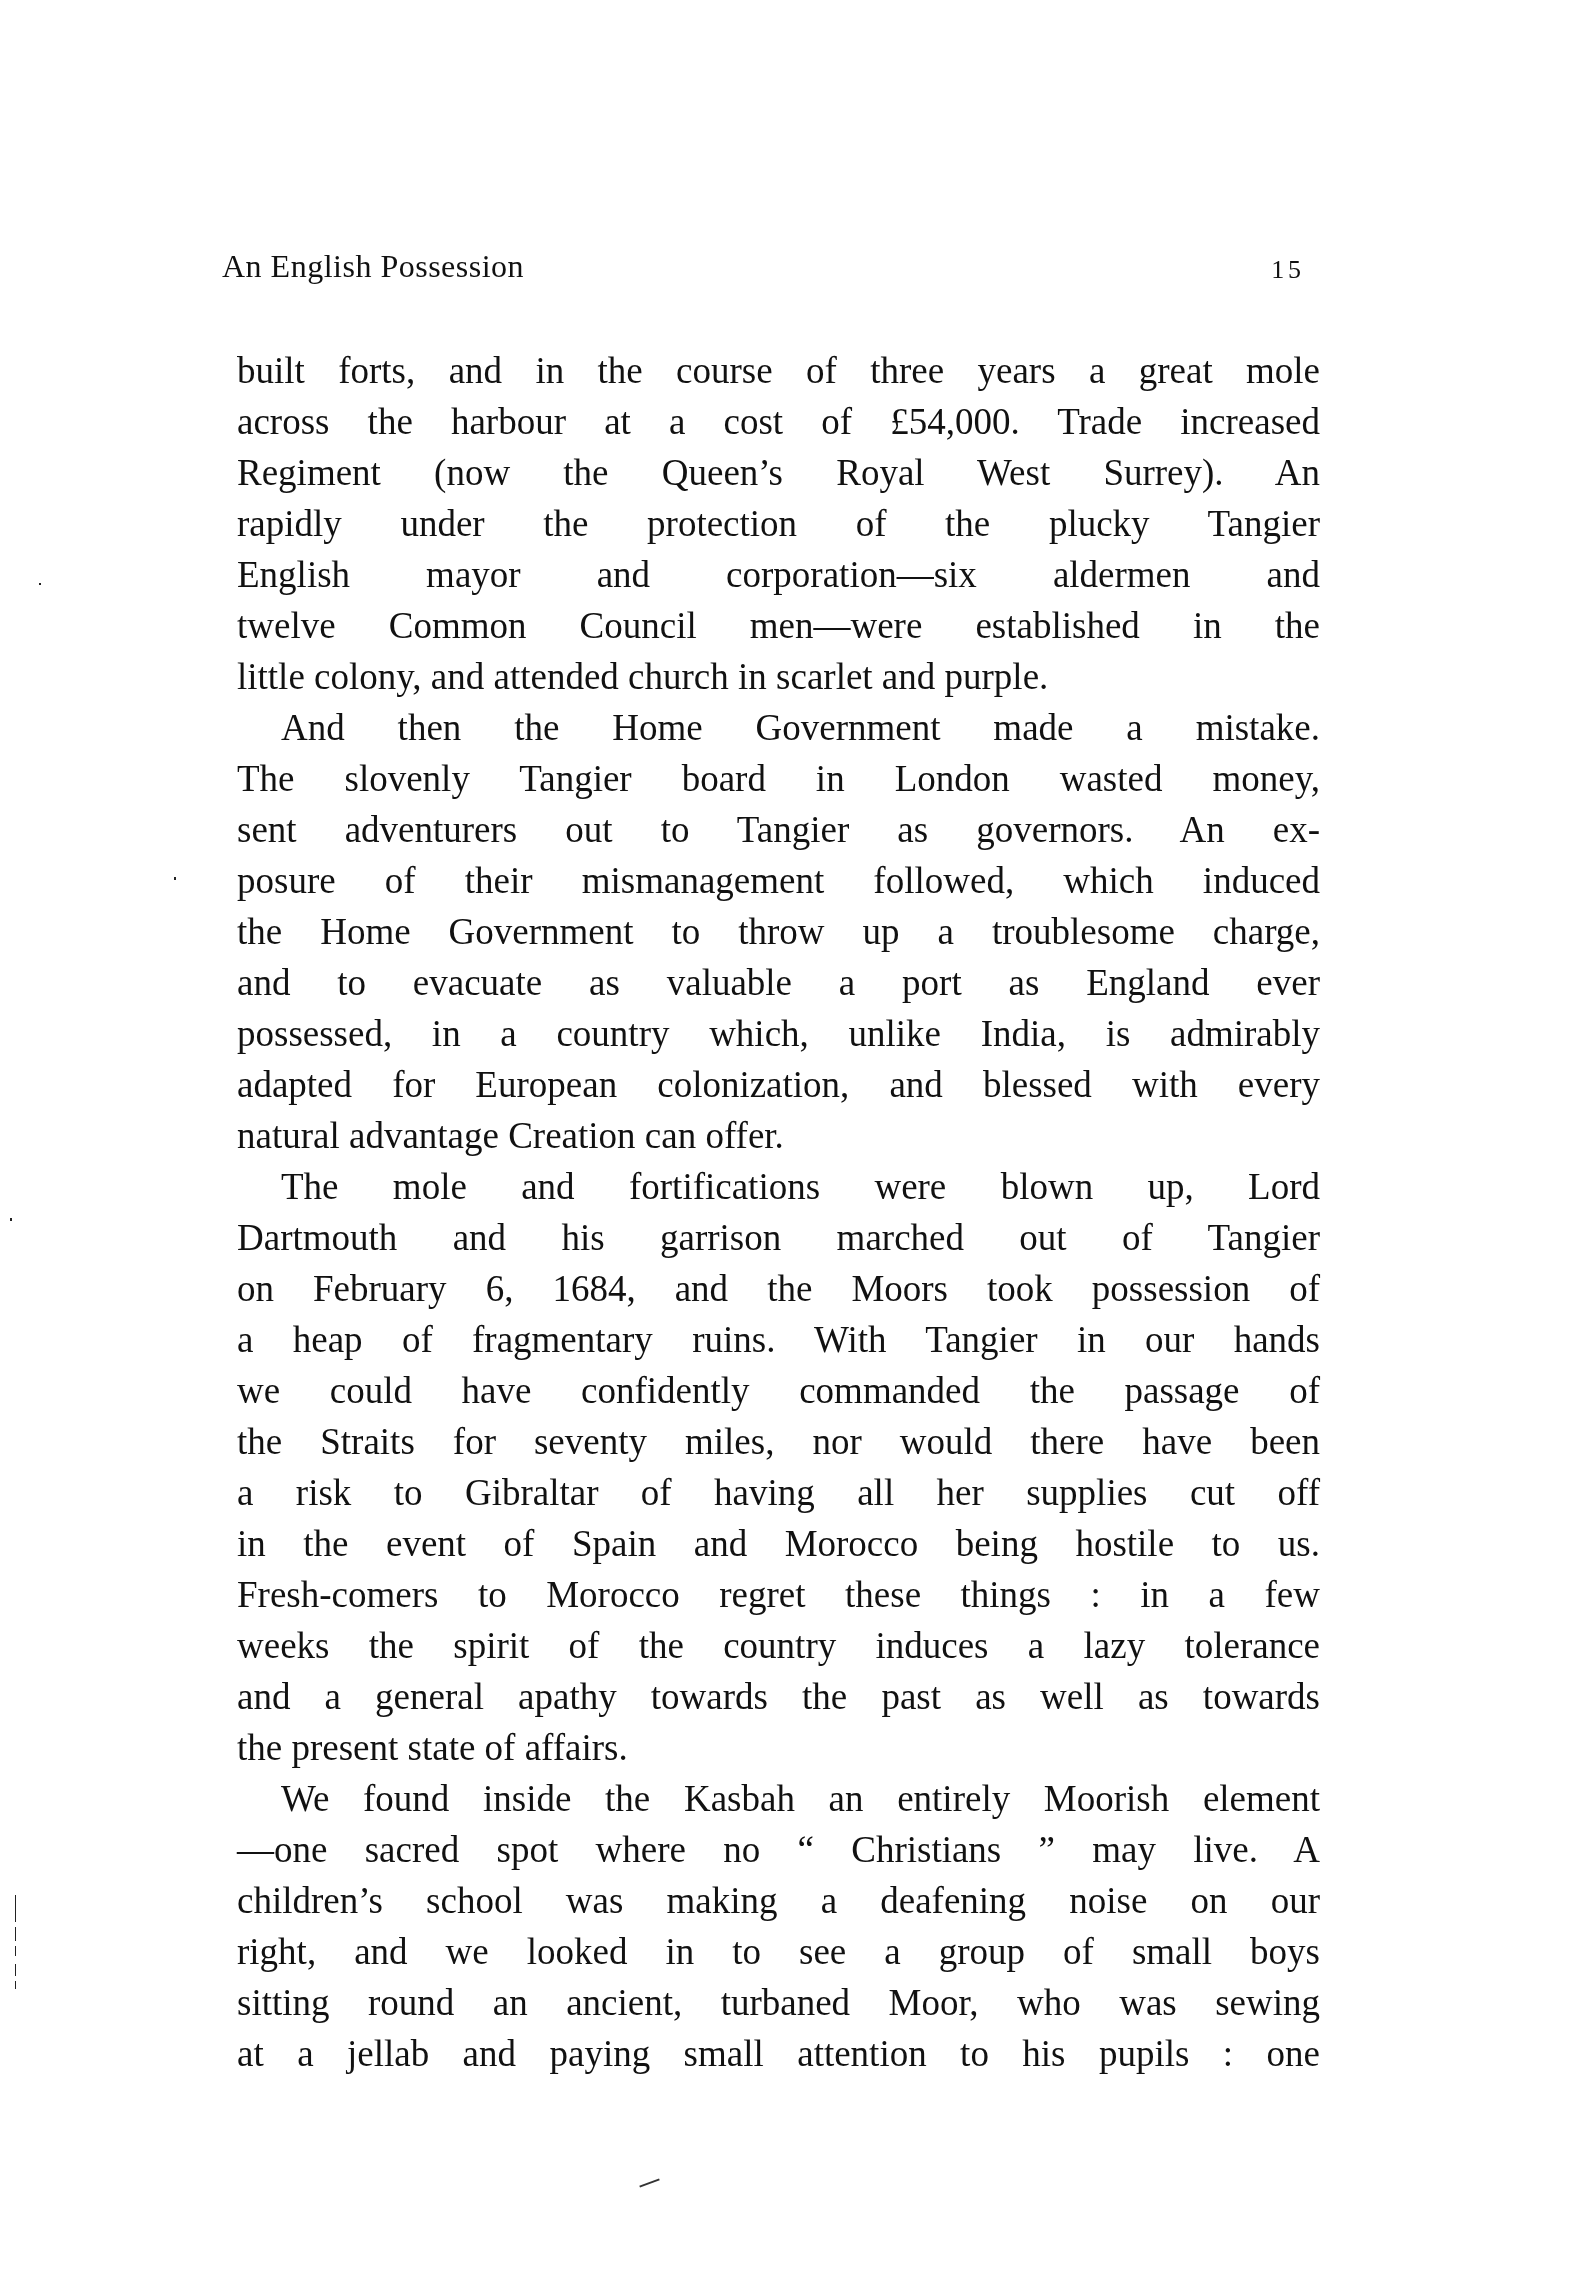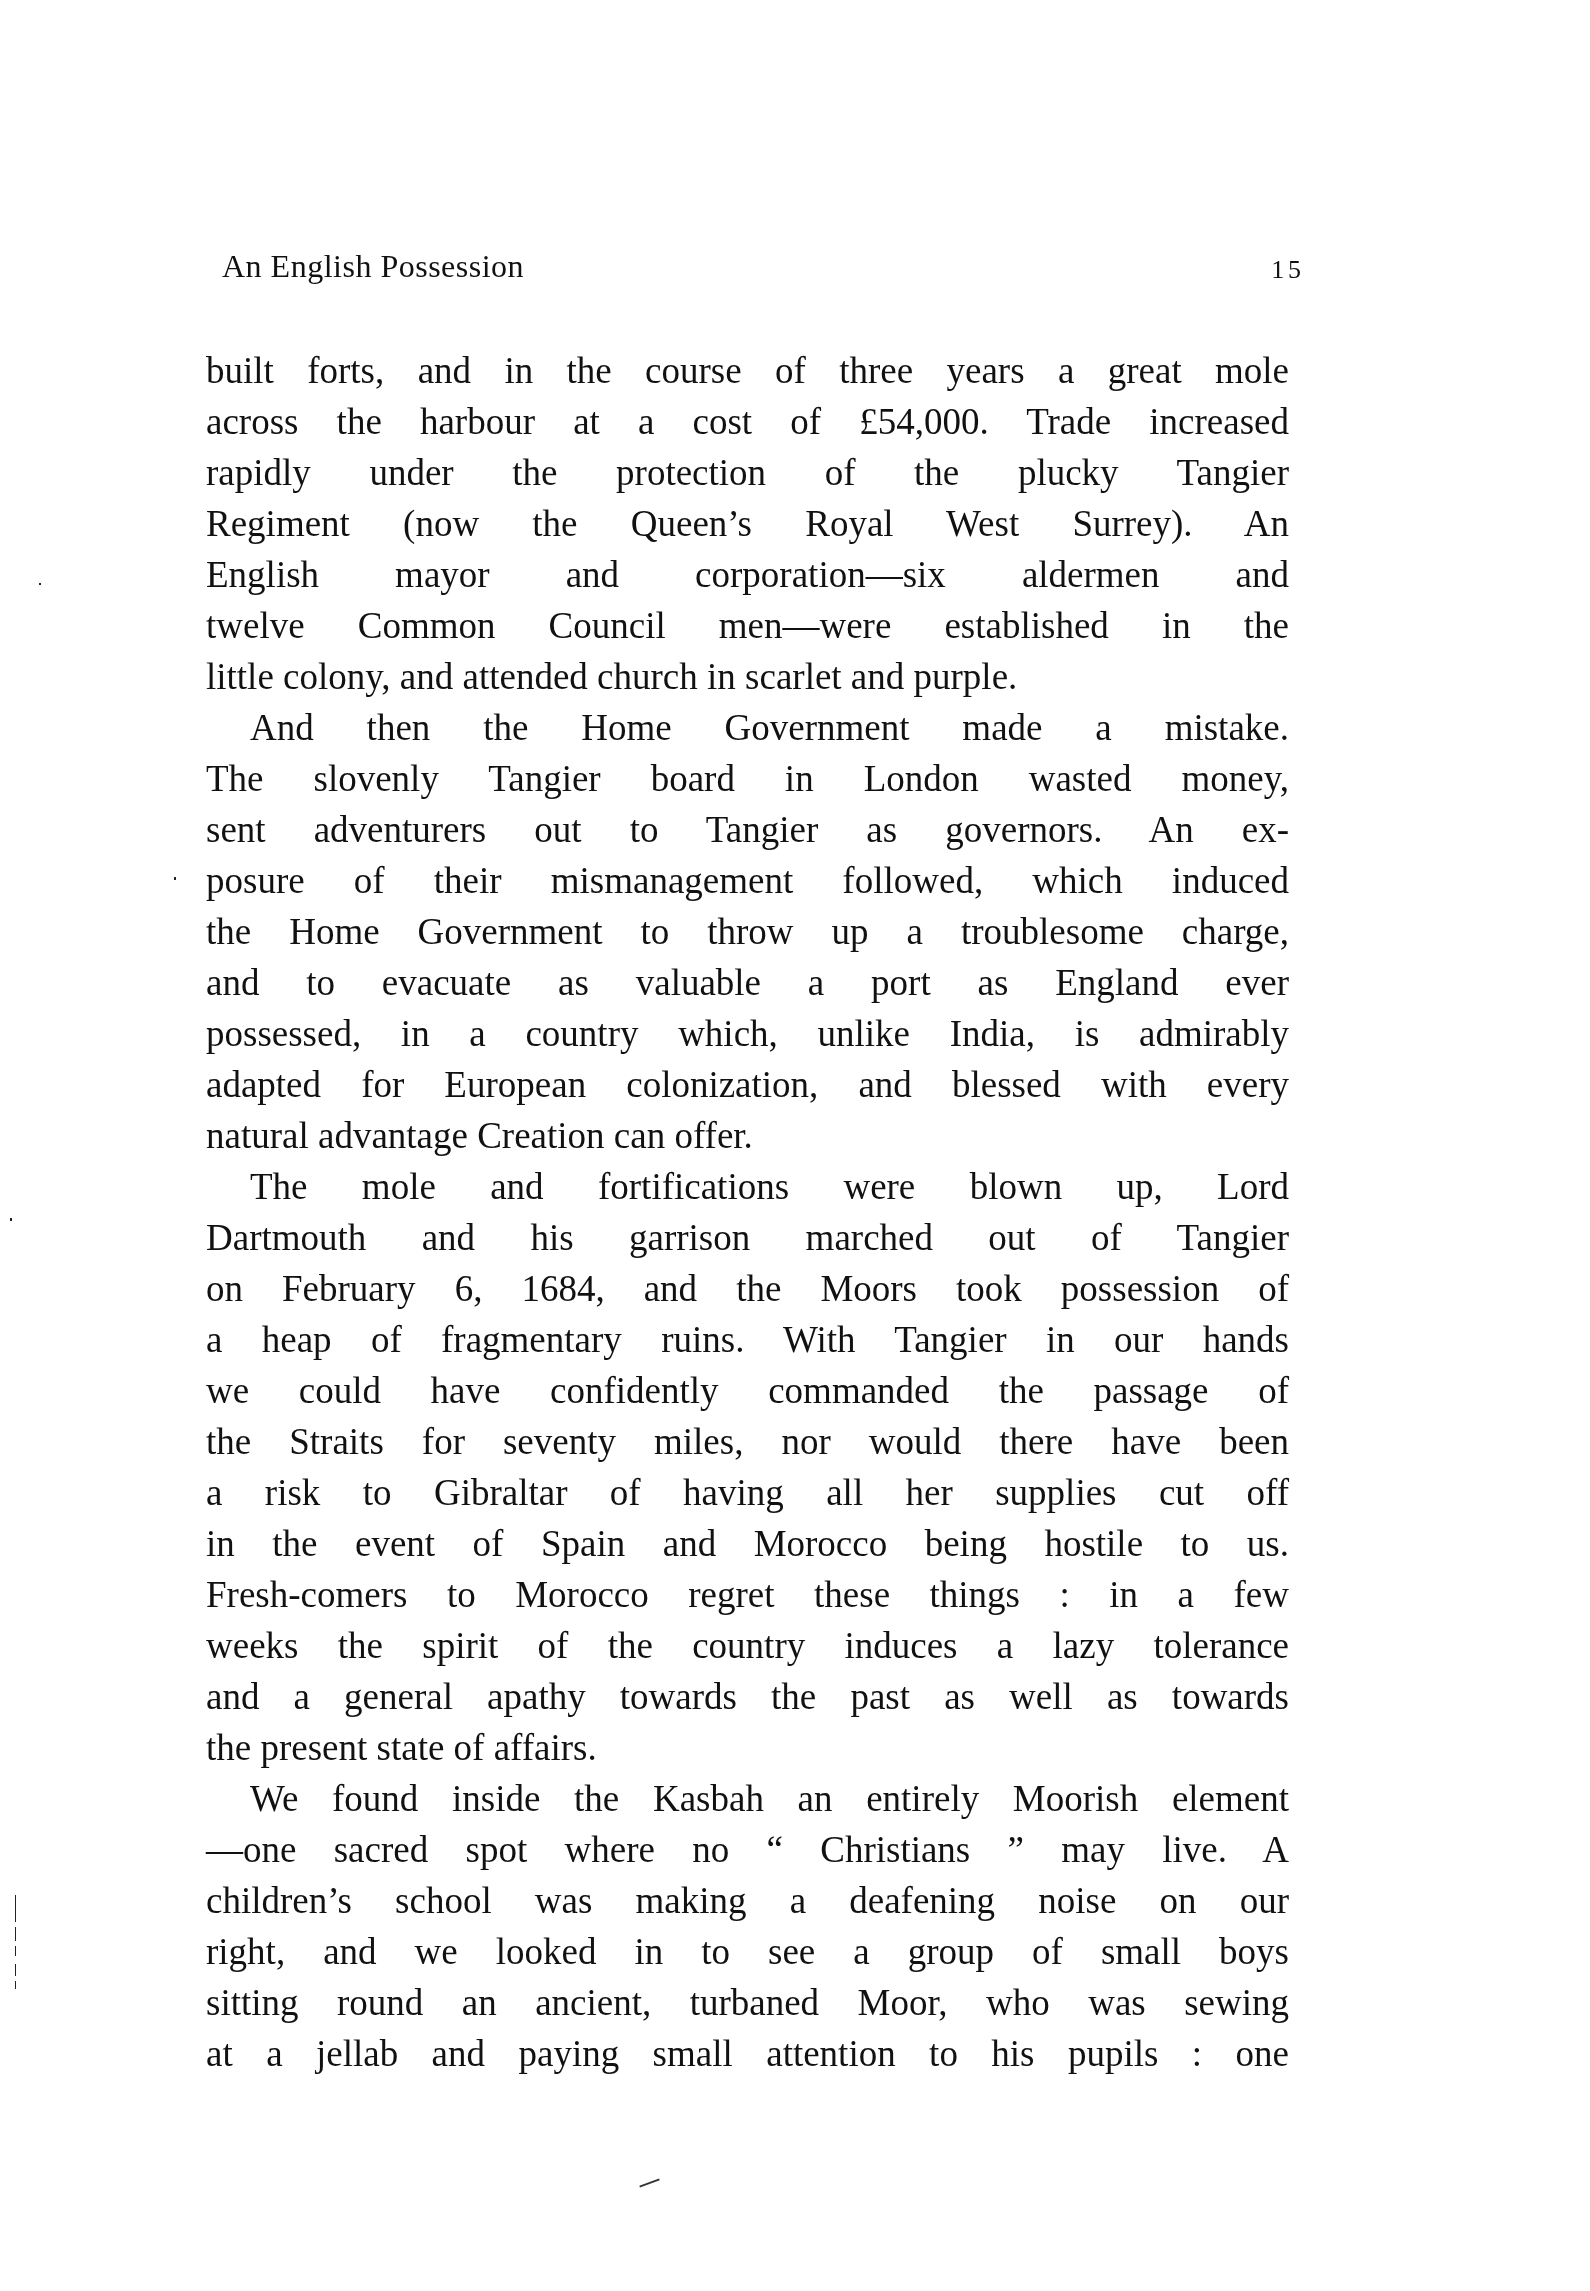--- a/index.html
+++ b/index.html
@@ -40,21 +40,21 @@
     .page-number {
       position: absolute;
       right: 0;
       top: 3.9px;
       font-size: 26px;
       line-height: 58px;
       letter-spacing: 3.9px;
     }
     .body-text {
       position: absolute;
-      left: 206px;
+      left: 237px;
       top: 345px;
       width: 1083px;
       font-family: Liberation Serif, serif;
     }
     .line {
       display: block;
       height: 51px;
       line-height: 51px;
       font-size: 37px;
       white-space: nowrap;
@@ -89,22 +89,22 @@
   <div class="running-head">
     <div class="running-title">An English Possession</div>
     <div class="page-number">15</div>
   </div>
 
   <div class="body-text">
 
     <div>
       <span class="line">built forts, and in the course of three years a great mole</span>
       <span class="line">across the harbour at a cost of £54,000.  Trade increased</span>
+      <span class="line">Regiment (now the Queen’s Royal West Surrey).  An</span>
       <span class="line">rapidly under the protection of the plucky Tangier</span>
-      <span class="line">Regiment (now the Queen’s Royal West Surrey).  An</span>
       <span class="line">English mayor and corporation—six aldermen and</span>
       <span class="line">twelve Common Council men—were established in the</span>
       <span class="line last">little colony, and attended church in scarlet and purple.</span>
     </div>
 
     <div>
       <span class="line indent">And then the Home Government made a mistake.</span>
       <span class="line">The slovenly Tangier board in London wasted money,</span>
       <span class="line">sent adventurers out to Tangier as governors.  An ex-</span>
       <span class="line">posure of their mismanagement followed, which induced</span>

